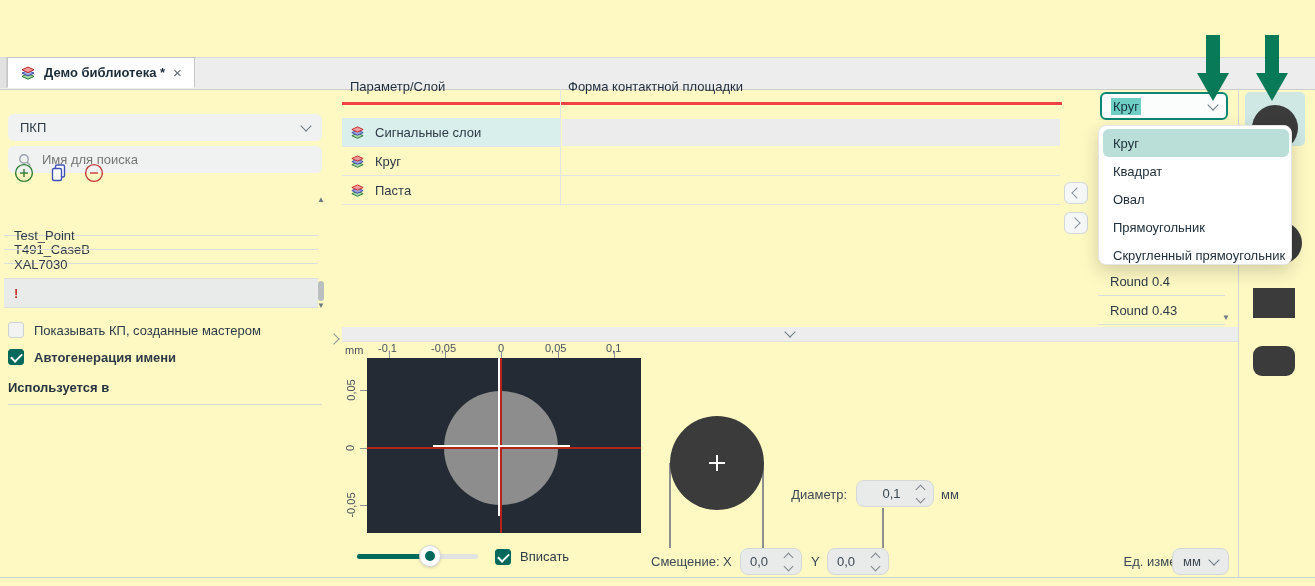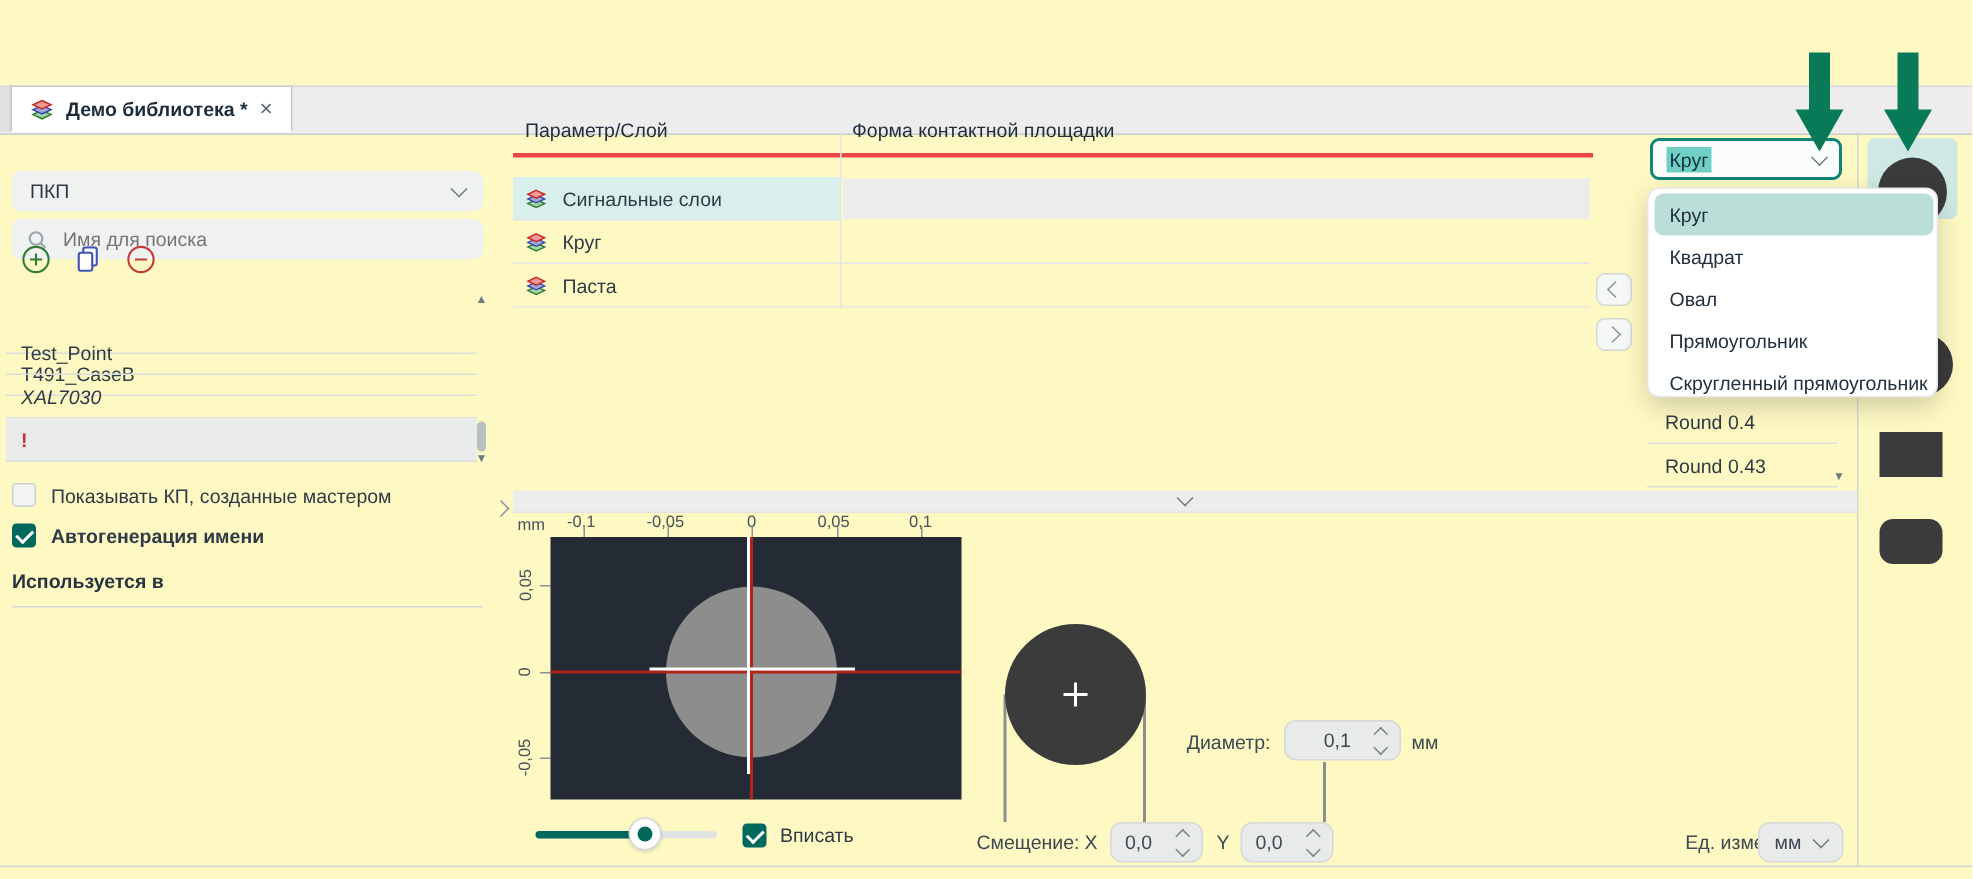--- a/index.html
+++ b/index.html
@@ -100,21 +100,21 @@
         </svg>
     </span>
   </div>
 
   <div class="lrow" style="top:192px;border-top:1px solid #dadedd;margin-top:43px;">
     <span>T491_CaseB</span>
   </div>
   <div class="lrow" style="top:221px;">
     <span>Test_Point</span>
   </div>
-  <div class="lrow" style="top:250px;font-style:italic;">
+  <div class="lrow" style="top:250px;">
     <span>XAL7030</span>
   </div>
   <div class="lrow" style="top:279px;background:#e9ebeb;">
     <span style="color:#c62f2f;font-weight:bold;">!</span>
   </div>
 
   <div class="abs scroll-arrow" style="left:317px;top:196px;">▲</div>
   <div class="abs" style="left:318px;top:281px;width:6px;height:20px;background:#b9bfbf;border-radius:3px;"></div>
   <div class="abs scroll-arrow" style="left:317px;top:302px;">▼</div>
 

